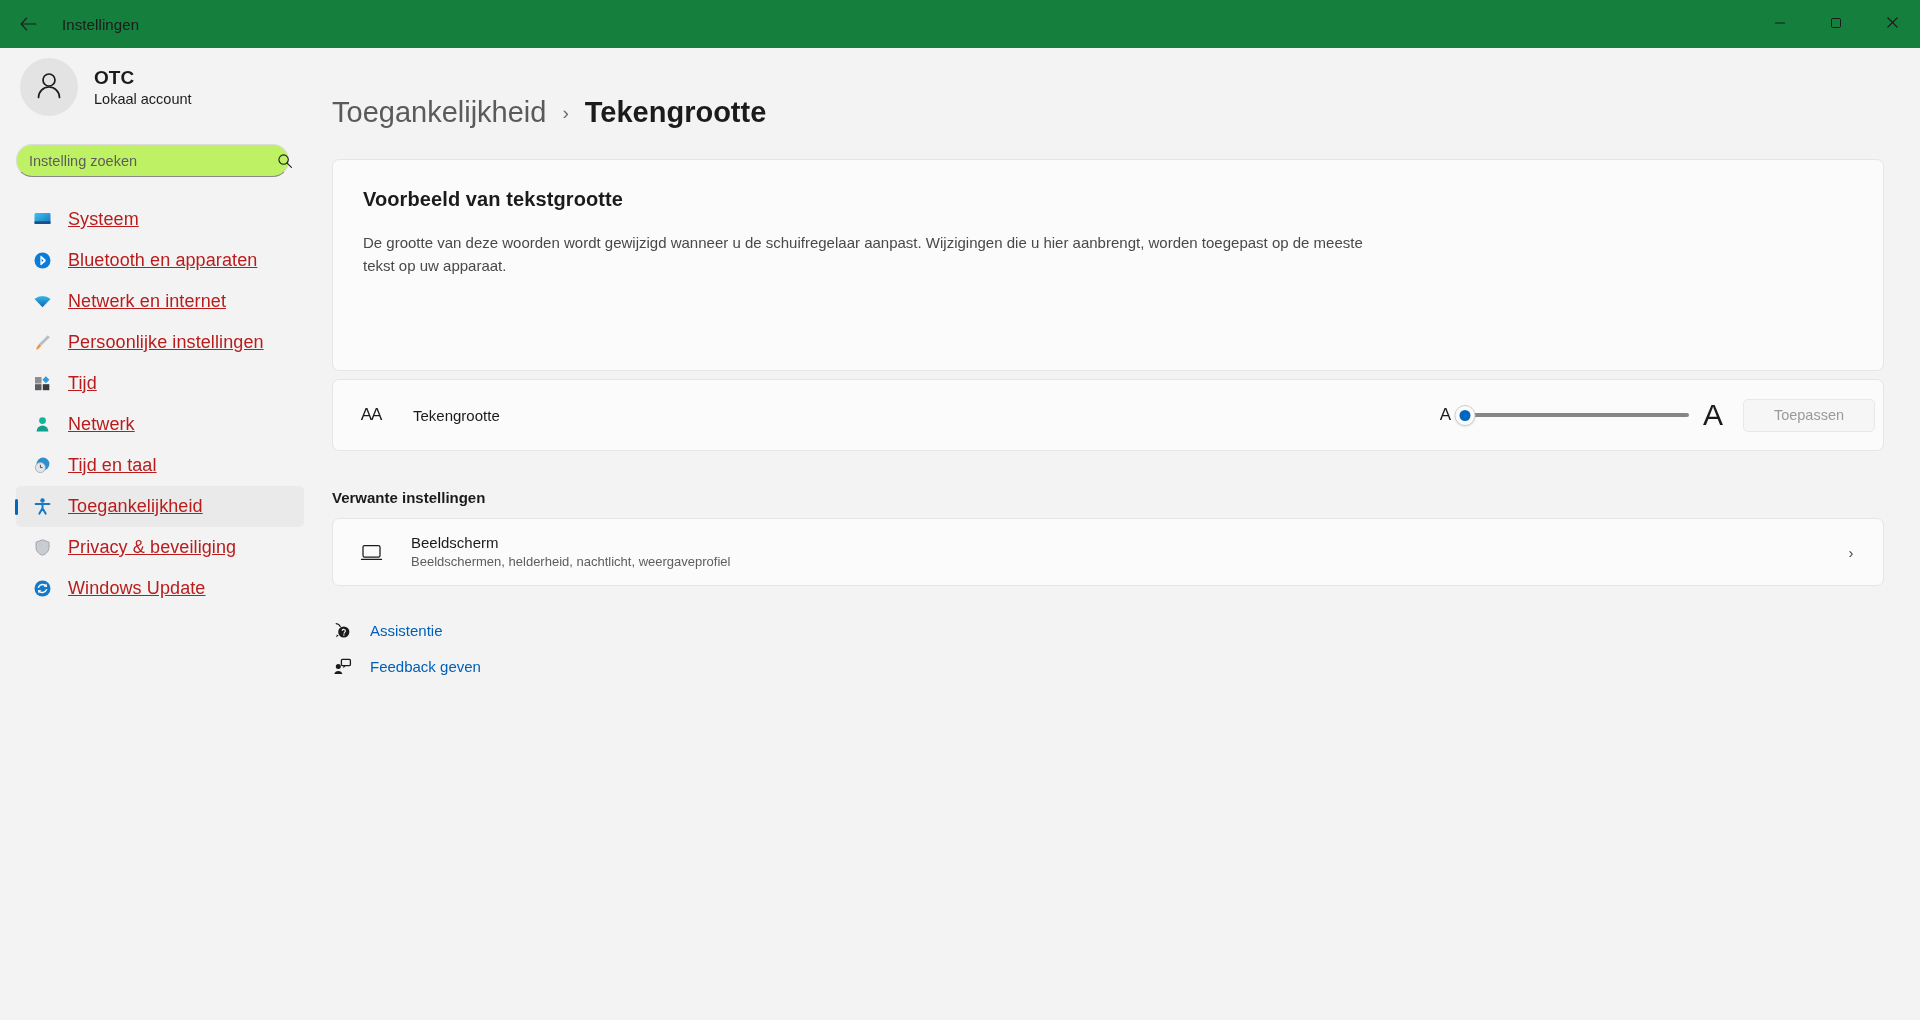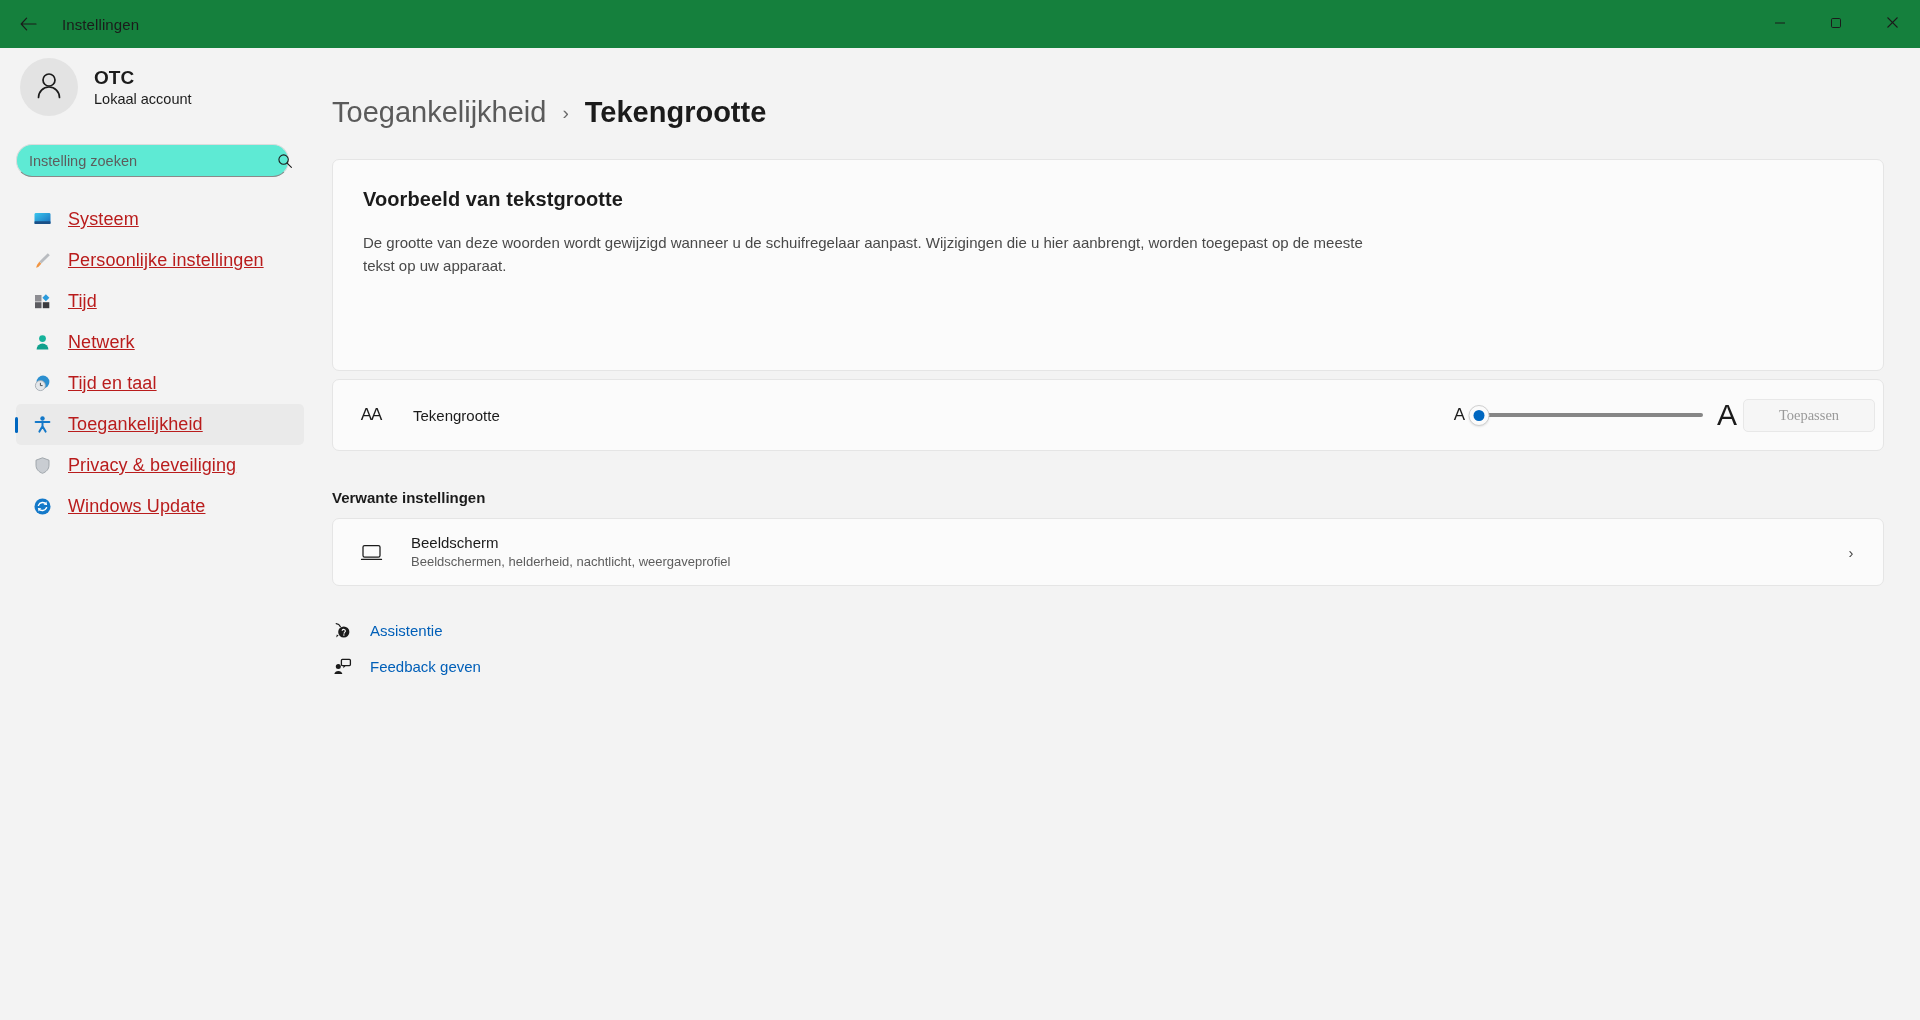--- a/index.html
+++ b/index.html
@@ -95,21 +95,21 @@
   .search-wrap {
     position: relative;
     margin-bottom: 22px;
   }
   .search-input {
     width: 273px;
     height: 33px;
     border-radius: 16px;
     border: 1px solid #dcdcdc;
     border-bottom: 1px solid #8a8a8a;
-    background: #5eead4;
+    background: #bef264;
     font-family: inherit;
     font-size: 14.5px;
     color: #1b1b1b;
     padding: 0 20px 0 12px;
     outline: none;
   }
   .search-input::placeholder { color: #5d5d5d; }
   .search-icon-btn {
     position: absolute;
     right: 8px; top: 50%;
@@ -279,23 +279,23 @@
     background: #0067c0;
   }
   .apply-btn {
     height: 33px;
     min-width: 132px;
     padding: 0 20px;
     border: 1px solid #e8e8e8;
     border-radius: 5px;
     background: #f6f6f6;
     color: #9a9a9a;
-    font-family: Liberation Serif, serif;
+    font-family: Liberation Sans, sans-serif;
     font-size: 14.5px;
-    margin-left: 6px;
+    margin-left: 20px;
     cursor: default;
   }
 
   .section-heading {
     font-size: 15px;
     font-weight: bold;
     color: #1b1b1b;
     margin: 38px 0 12px 0;
   }
 
@@ -430,21 +430,44 @@
                   <stop offset="100%" stop-color="#1a6fbd"></stop>
             </linearGradient>
               </defs>
             <rect x="1.5" y="3" width="16" height="11" rx="1.4" fill="url(#gSys)"></rect>
             <rect x="1.5" y="11.3" width="16" height="2.7" rx="0.6" fill="#1a4f86"></rect>
           </svg>
         </span>
         <span class="nav-label">Systeem</span>
       </li>
 
-
+      <li class="nav-item">
+        <span class="nav-icon">
+          <svg width="19" height="19" viewBox="0 0 19 19">
+            <circle cx="9.5" cy="9.5" r="8" fill="#0b7bd8"></circle>
+            <path d="M8 5.4 L12 9 L8 12.6 M8 5.4 V13.6 L12 10 L8 6.4" fill="none" stroke="#fff" stroke-width="1.25" stroke-linejoin="round" stroke-linecap="round"></path>
+          </svg>
+        </span>
+        <span class="nav-label">Bluetooth en apparaten</span>
+      </li>
+
+      <li class="nav-item">
+        <span class="nav-icon">
+          <svg width="19" height="19" viewBox="0 0 19 19">
+            <defs>
+                <linearGradient id="gWifi" x1="0" y1="0" x2="0" y2="1">
+              <stop offset="0%" stop-color="#36b9e8"></stop>
+                  <stop offset="100%" stop-color="#1464ad"></stop>
+            </linearGradient>
+              </defs>
+            <path d="M1.5 7 A12 12 0 0 1 17.5 7 L9.5 15.2 Z" fill="url(#gWifi)"></path>
+          </svg>
+        </span>
+        <span class="nav-label">Netwerk en internet</span>
+      </li>
 
       <li class="nav-item">
         <span class="nav-icon">
           <svg width="19" height="19" viewBox="0 0 19 19">
             <path d="M14.8 2.2 L16.8 4.2 L8.4 12.6 L6.4 10.6 Z" fill="#b9bcc0"></path>
             <path d="M6.3 10.7 L8.3 12.7 L5.3 15.9 L3.1 16.8 L4 14.1 Z" fill="#f19441"></path>
           </svg>
         </span>
         <span class="nav-label">Persoonlijke instellingen</span>
       </li>

